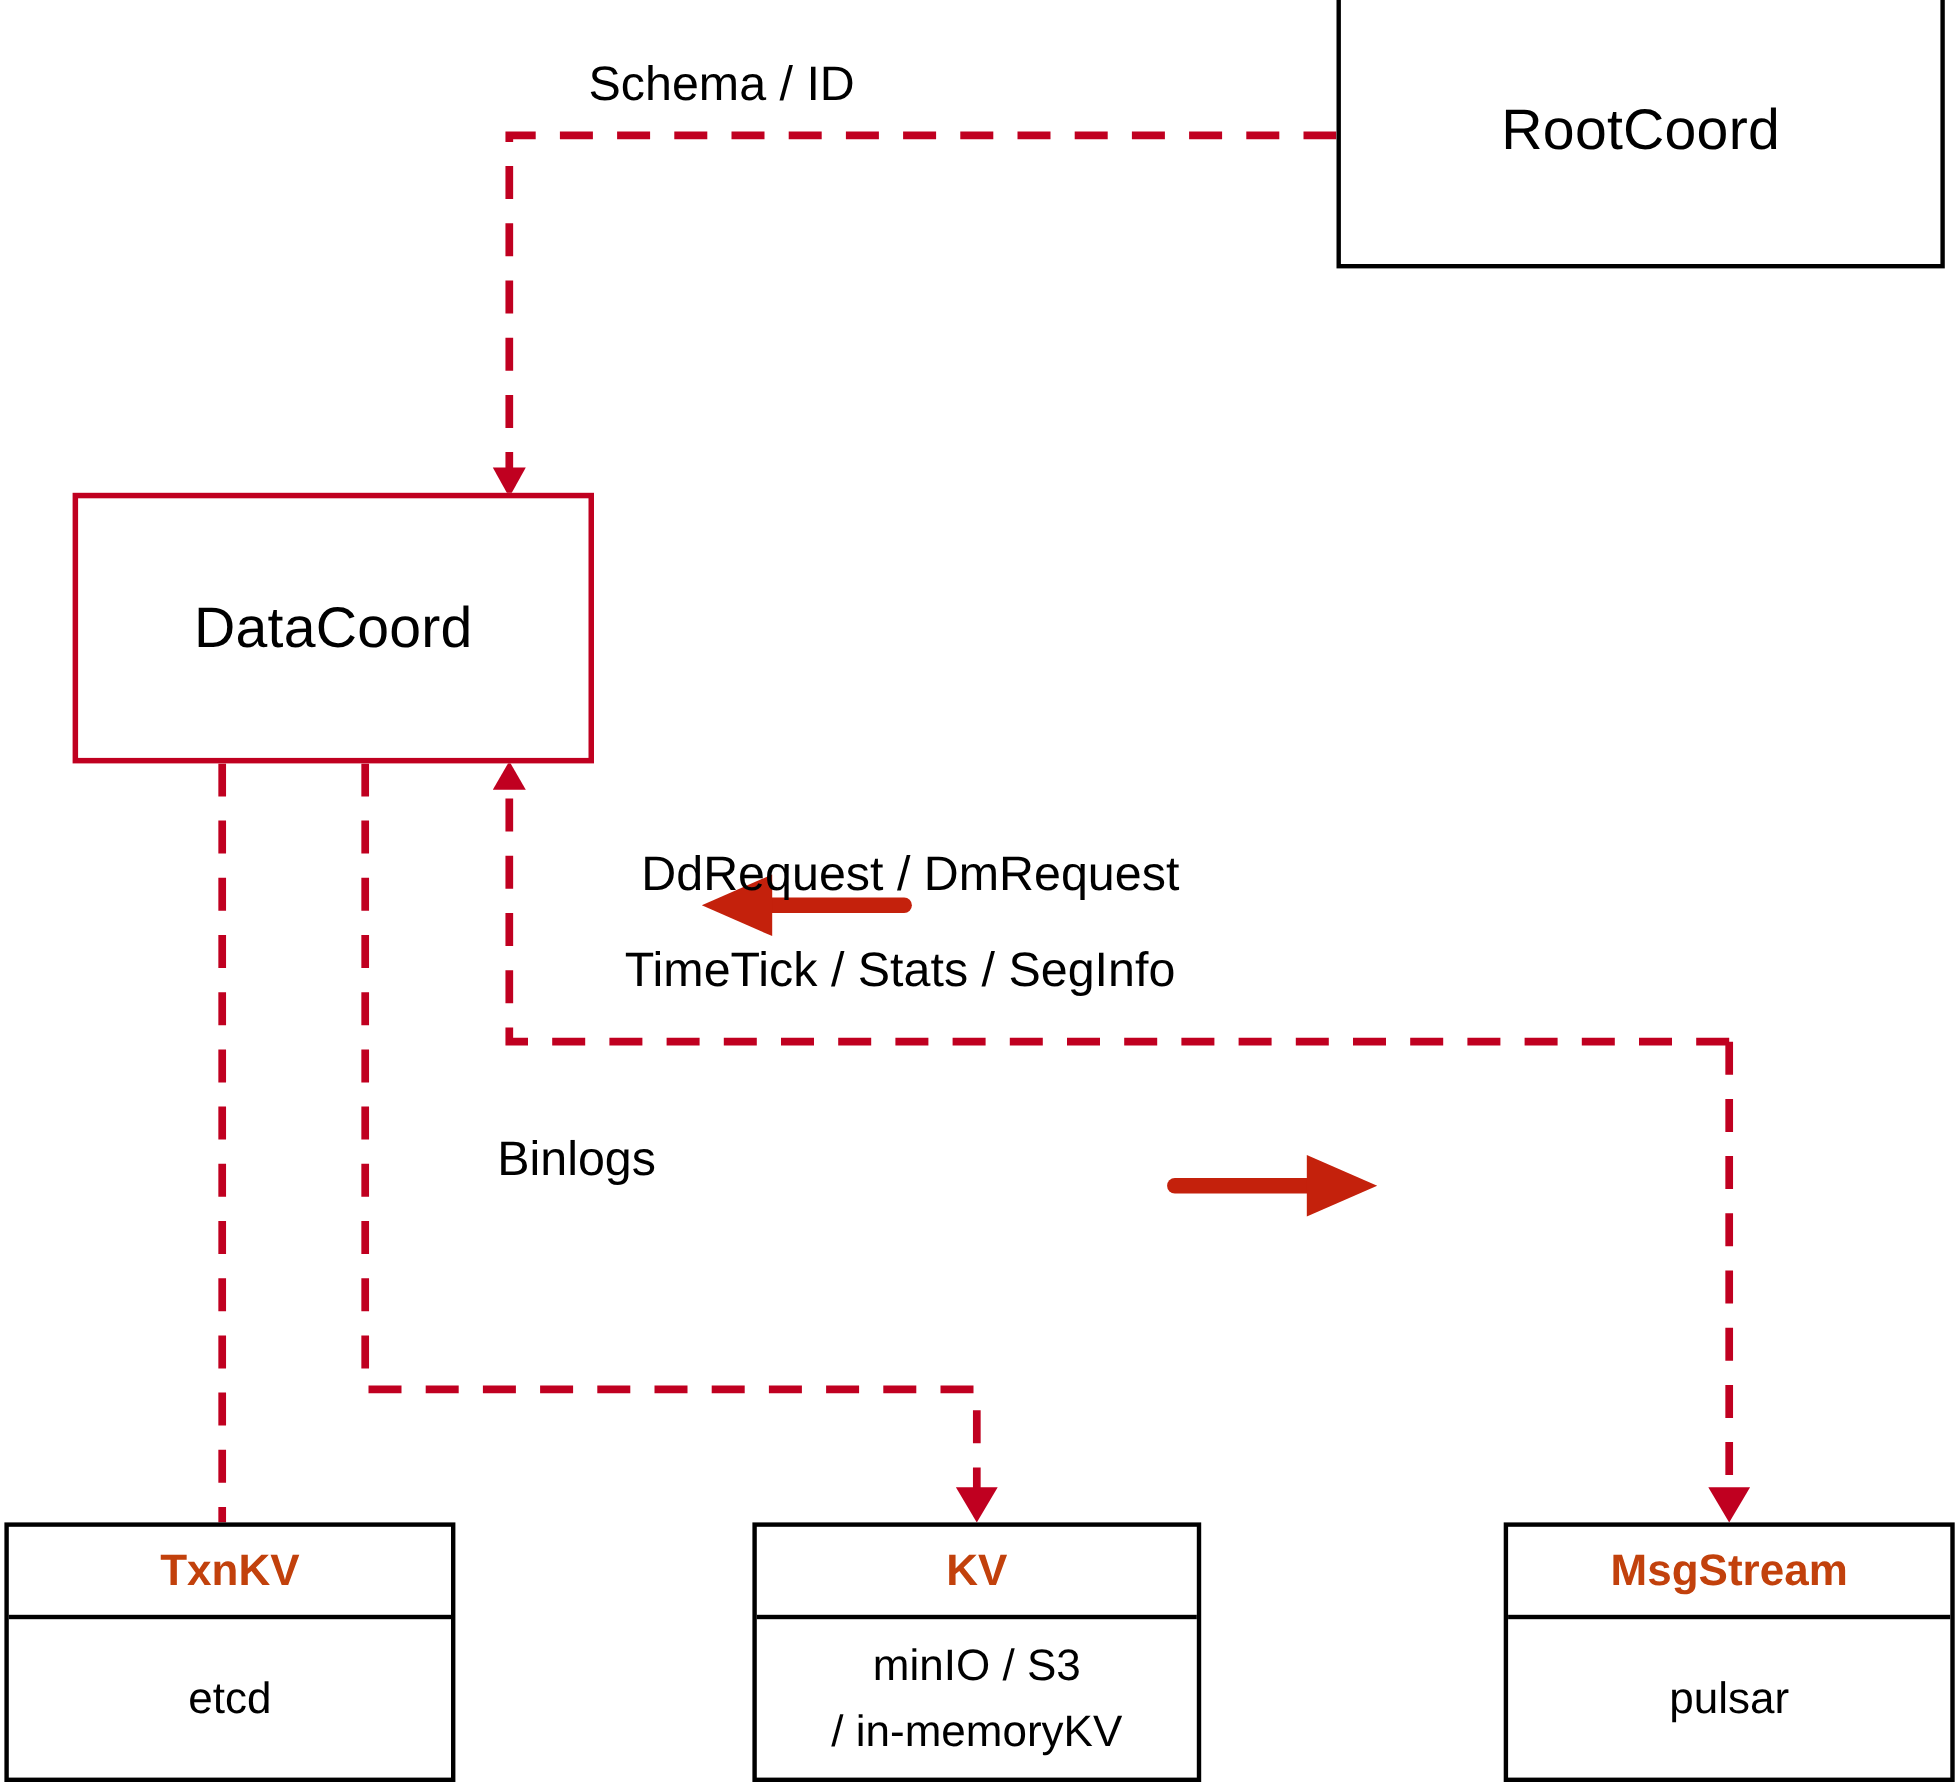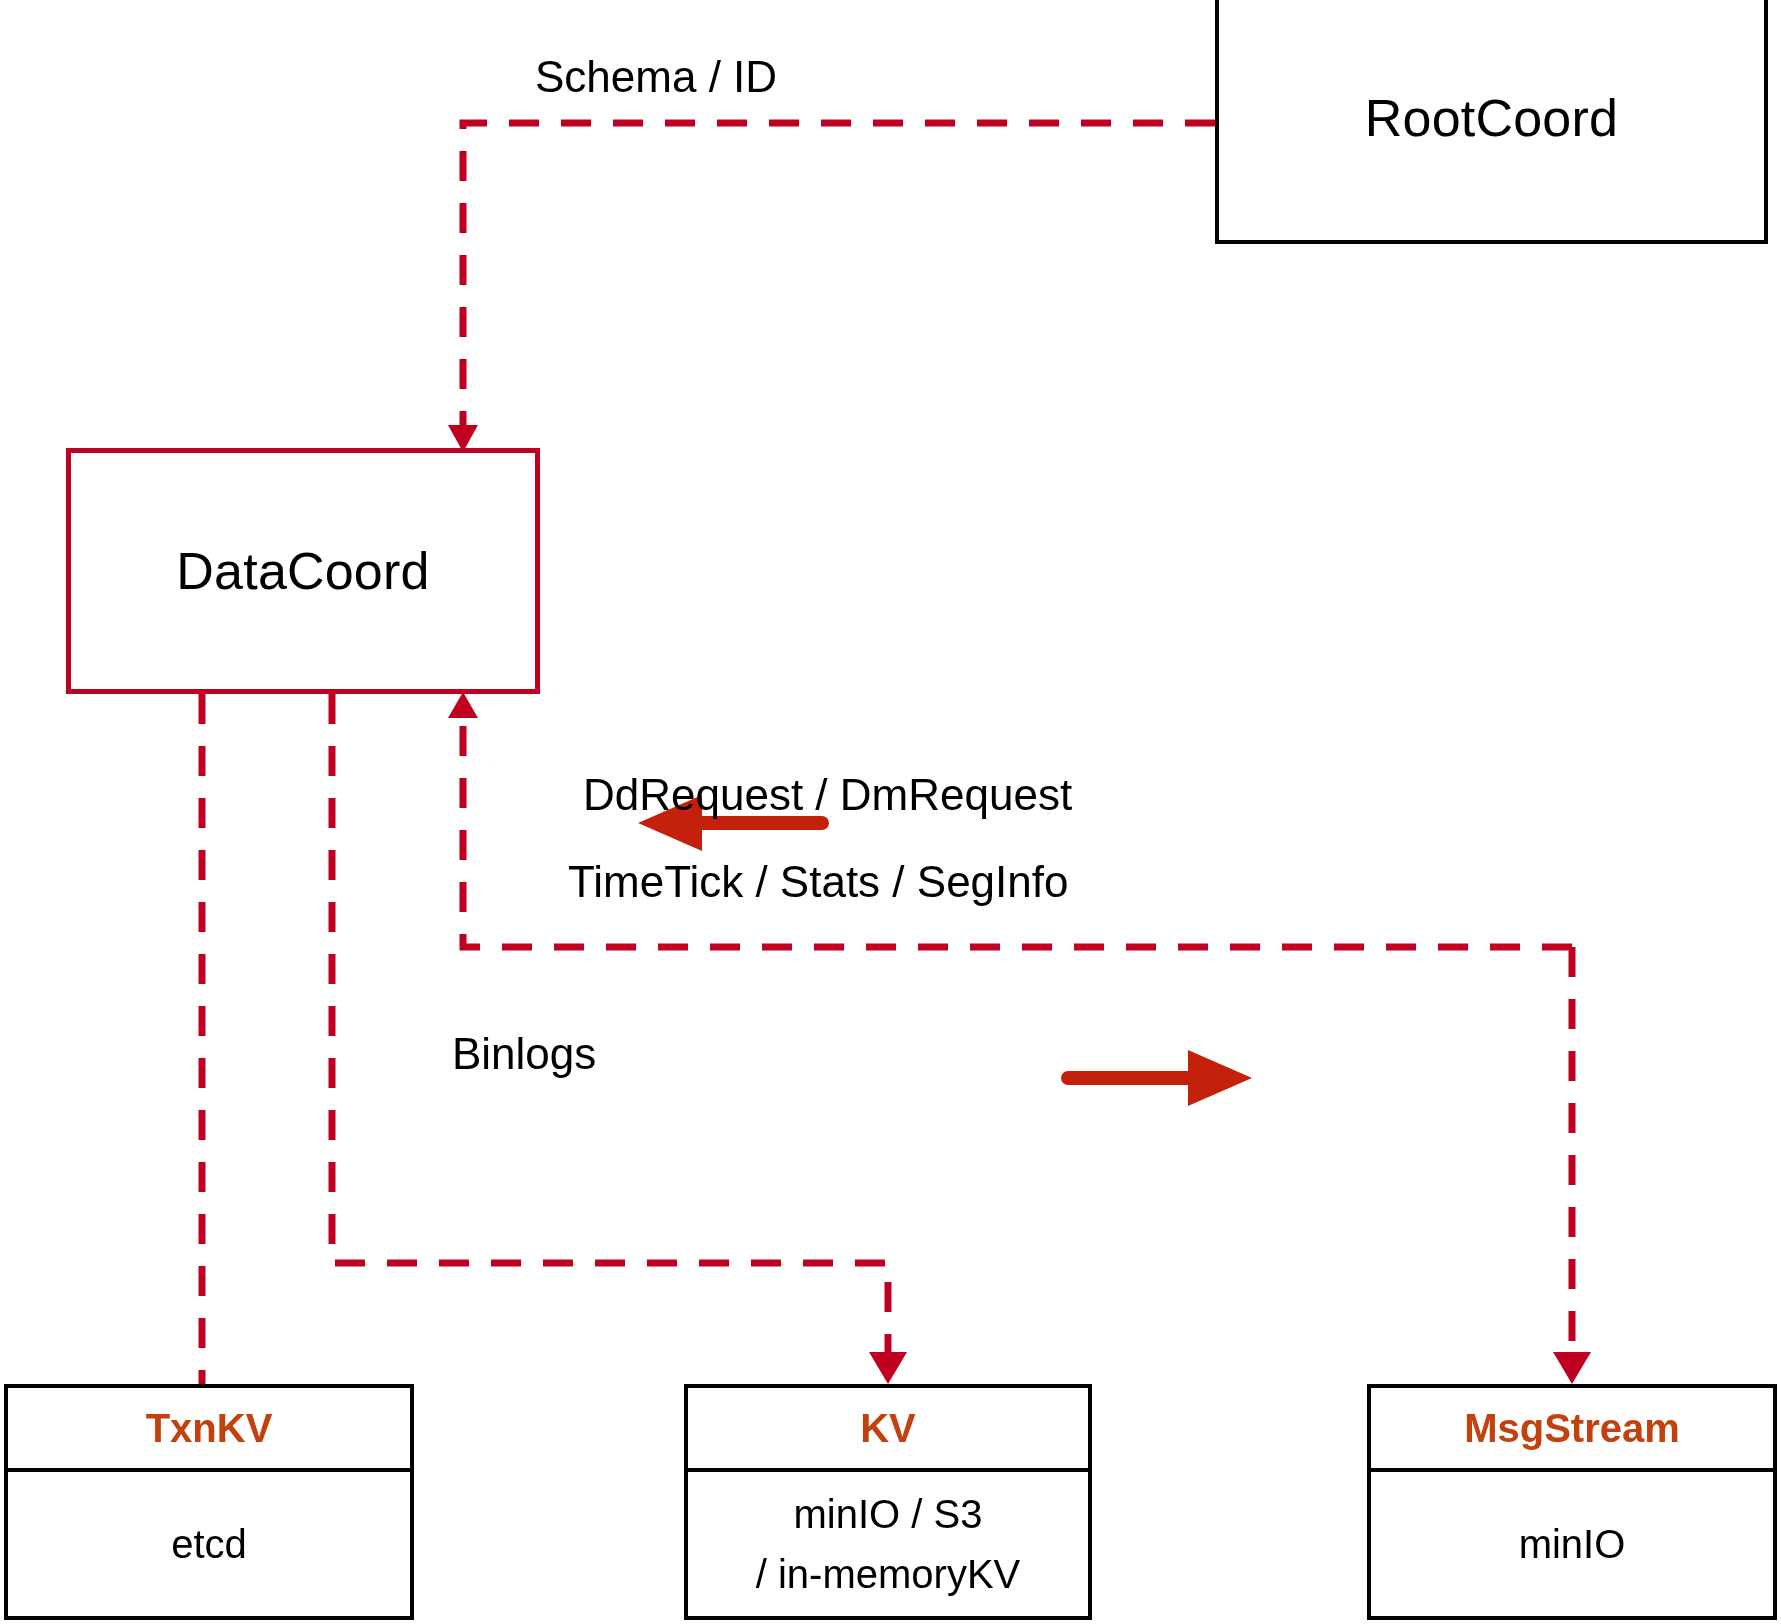--- a/index.html
+++ b/index.html
@@ -157,21 +157,21 @@
     <div class="node-header">KV</div>
     <div class="node-body">
       <span class="line">minIO / S3</span>
       <span class="line">/ in-memoryKV</span>
     </div>
   </div>
 
   <div class="node node-black" style="left:1367px; top:1384px; width:410px; height:236px;">
     <div class="node-header">MsgStream</div>
     <div class="node-body">
-      <span class="line">minIO</span>
+      <span class="line">pulsar</span>
     </div>
   </div>
 
   <div class="edge-label" style="left:583px; top:770px;">DdRequest / DmRequest</div>
 
   <div class="edge-label" style="left:535px; top:52px;">Schema / ID</div>
 
   <div class="edge-label" style="left:568px; top:857px;">TimeTick / Stats / SegInfo</div>
 
   <div class="edge-label" style="left:427px; top:1029px;margin-left:25px;">Binlogs</div>

